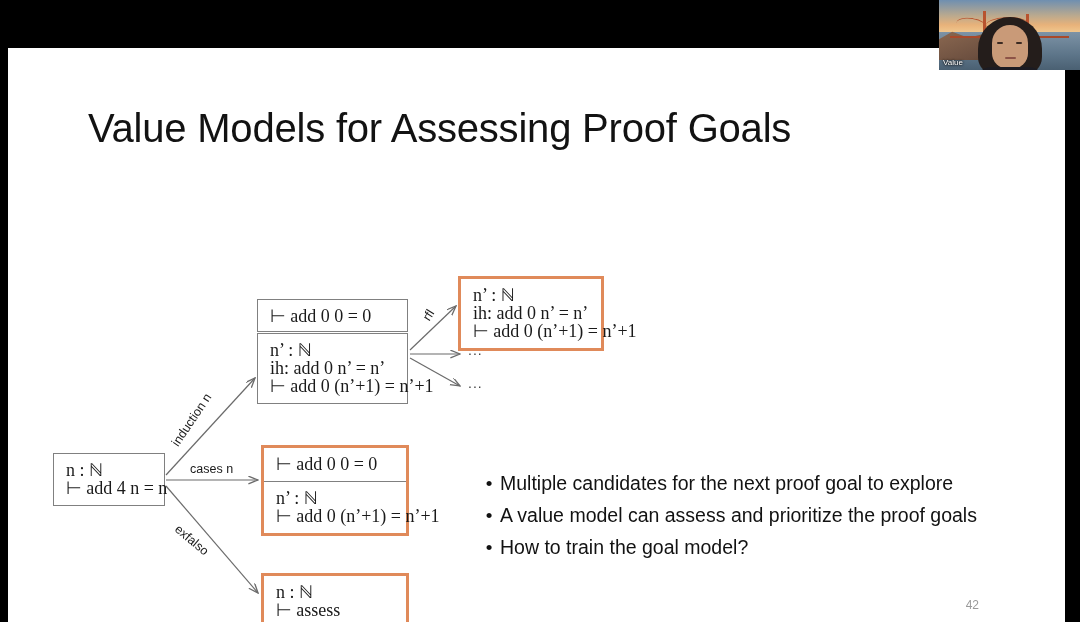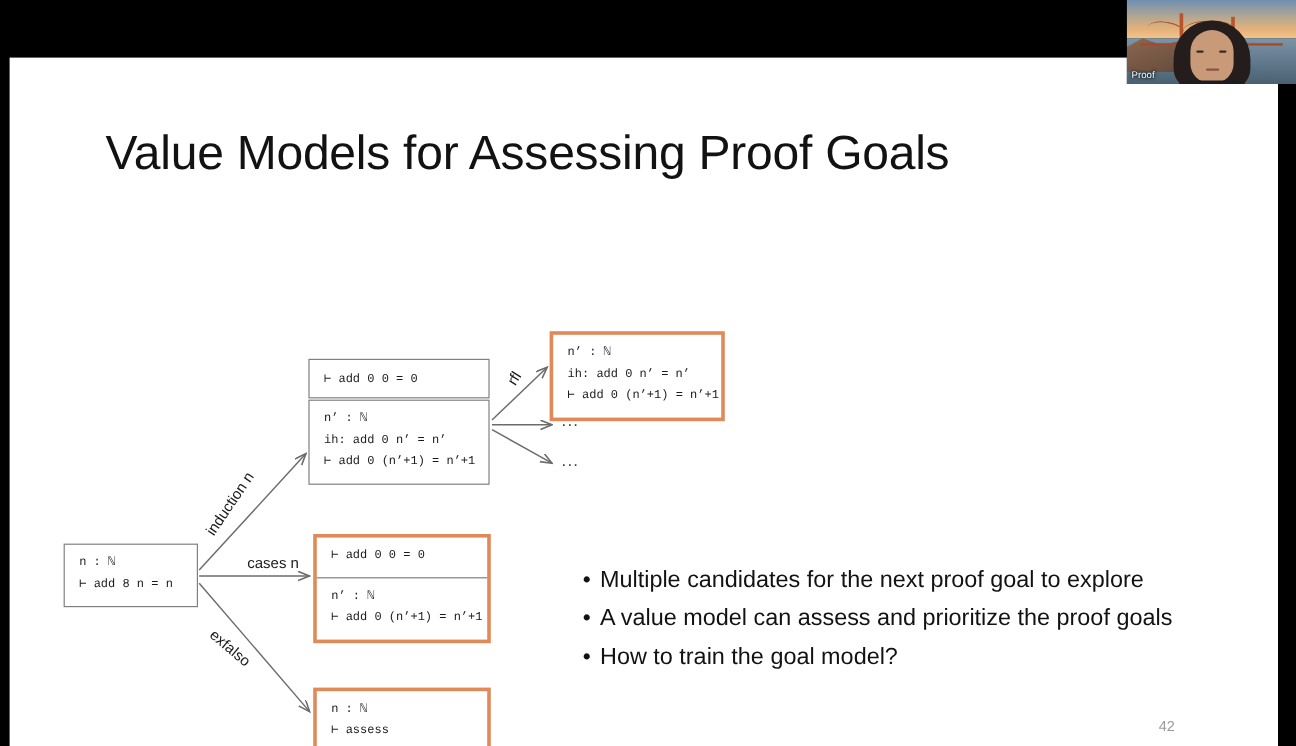--- a/index.html
+++ b/index.html
@@ -18,22 +18,22 @@
     font-size:40px;font-weight:400;color:#121212;
     letter-spacing:-0.2px;white-space:nowrap;
   }
 
   
   #diagram{position:absolute;left:0;top:0;width:1057px;height:574px;}
   #edges{position:absolute;left:0;top:0;width:1057px;height:574px;}
 
   .node{position:absolute;box-sizing:border-box;background:#fff;}
   .node .ln{
-    font-size:10px;color:#1a1a1a;line-height:18px;white-space:nowrap;
-    font-family:Liberation Mono, monospace;
+    font-size:18px;color:#1a1a1a;line-height:18px;white-space:nowrap;
+    font-family:Liberation Serif, serif;
   }
   .node-gray{border:1.3px solid #808080;}
   .node-orange{border:3px solid #E08A5A;}
   .pad{padding:7px 10px 8px 12px;}
 
   .divider{height:1.3px;background:#808080;}
 
   
   #node-root{left:45px;top:405px;width:112px;}
 
@@ -53,21 +53,21 @@
   .ellipsis{position:absolute;font-size:14px;color:#3d3d3d;letter-spacing:1px;}
   #ell-1{left:460px;top:294px;}
   #ell-2{left:460px;top:327px;}
 
   
   .edge-label{
     position:absolute;font-size:12.5px;color:#1a1a1a;white-space:nowrap;
     transform-origin:0 0;
   }
   #lbl-induction{left:161px;top:393px;transform:rotate(-56deg);}
-  #lbl-cases{left:198px;top:414px;}
+  #lbl-cases{left:182px;top:414px;}
   #lbl-exfalso{left:173px;top:474px;transform:rotate(40deg);}
   #lbl-rfl{left:412px;top:268px;transform:rotate(-58deg);}
 
   
   #bullets{position:absolute;left:470px;top:421px;width:570px;}
   .bullet{display:flex;align-items:flex-start;margin-bottom:3px;}
   .bullet .dot{
     width:22px;flex:0 0 22px;font-size:19px;line-height:29px;color:#121212;text-align:center;
   }
   .bullet .txt{font-size:19.5px;line-height:29px;color:#121212;white-space:nowrap;}
@@ -161,21 +161,21 @@
 
         <line x1="402" y1="302" x2="448" y2="258" stroke="#6b6b6b" stroke-width="1.2" marker-end="url(#ah)"></line>
 
         <line x1="402" y1="306" x2="452" y2="306" stroke="#6b6b6b" stroke-width="1.2" marker-end="url(#ah)"></line>
 
         <line x1="402" y1="310" x2="452" y2="338" stroke="#6b6b6b" stroke-width="1.2" marker-end="url(#ah)"></line>
       </svg>
 
       <div class="node node-gray pad" id="node-root">
         <div class="ln">n : ℕ</div>
-        <div class="ln">⊢ add 8 n = n</div>
+        <div class="ln">⊢ add 4 n = n</div>
       </div>
 
       <div class="node node-gray pad" id="node-ind-base">
         <div class="ln">⊢ add 0 0 = 0</div>
       </div>
 
       <div class="node node-gray pad" id="node-ind-step">
         <div class="ln">n’ : ℕ</div>
         <div class="ln">ih: add 0 n’ = n’</div>
         <div class="ln">⊢ add 0 (n’+1) = n’+1</div>
@@ -243,16 +243,16 @@
     <div class="bridge-tower bt2"></div>
     <div class="person">
       <div class="hair"></div>
       <div class="face">
         <div class="eye eye-l"></div>
         <div class="eye eye-r"></div>
         <div class="mouth"></div>
       </div>
       <div class="shoulders"></div>
     </div>
-    <div id="webcam-name">Proof</div>
+    <div id="webcam-name">Value</div>
   </div>
 
 </div>
 
 </body></html>

